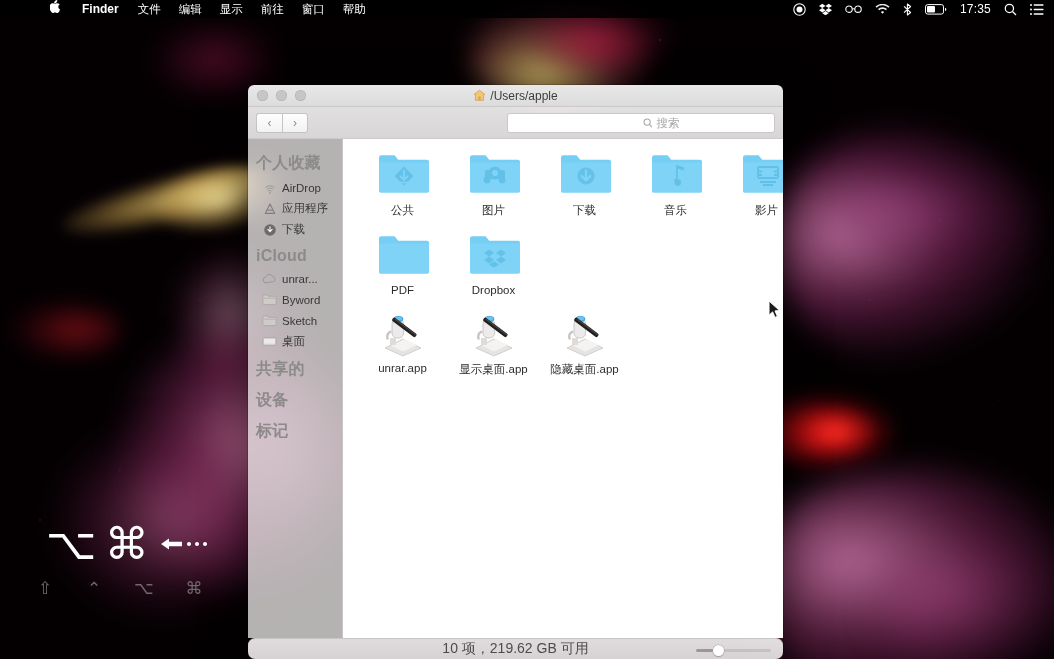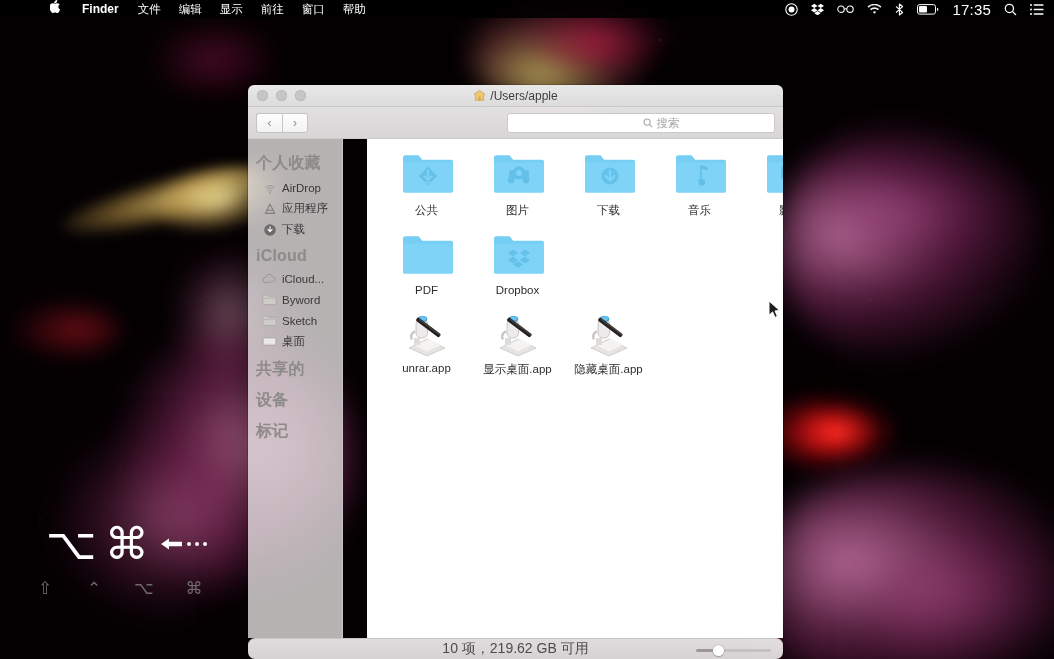--- a/index.html
+++ b/index.html
@@ -101,21 +101,21 @@
     z-index: 50;
     padding-left: 36px;
   }
   #menu-left { display: flex; align-items: center; }
   #menu-right { margin-left: auto; display: flex; align-items: center; gap: 13px; padding-right: 10px; }
   .mi { padding: 0 9px; line-height: 18px; white-space: nowrap; }
   .mi.apple { padding: 0 11px 0 14px; font-size: 13px; }
   .mi.bold { font-weight: bold; font-size: 12px; padding: 0 10px; }
   .sb-icon { display: inline-flex; align-items: center; justify-content: center;
     color: #fff; line-height: 1; }
-  #clock { font-size: 15px; letter-spacing: .2px; }
+  #clock { font-size: 12px; letter-spacing: .2px; }
 
   
   #finder {
     position: absolute; left: 248px; top: 85px;
     width: 535px; height: 574px;
     border-radius: 6px 6px 0 0;
     box-shadow: 0 12px 44px rgba(0,0,0,.55), 0 0 0 .5px rgba(0,0,0,.35);
     overflow: hidden;
     display: flex; flex-direction: column;
     font-size: 12px;
@@ -186,21 +186,20 @@
     color: #3a3738; font-size: 11.5px;
     white-space: nowrap; overflow: hidden;
   }
   .sb-ico { width: 15px; height: 15px; flex: 0 0 15px;
     display: flex; align-items: center; justify-content: center; }
 
   #content {
     flex: 1; background: #fff;
     position: relative; overflow: hidden;
     padding: 10px 0 0 14px;
-    margin-left: 24px;
   }
   .icon-row { display: flex; }
   .item {
     width: 91px; flex: 0 0 91px;
     display: flex; flex-direction: column; align-items: center;
     margin-bottom: 12px;
   }
   .item .glyphbox { width: 56px; height: 50px; position: relative; }
   .item .label {
     margin-top: 4px; font-size: 11.5px; color: #2e2c2d;
@@ -407,21 +406,21 @@
         <span>下载</span>
       </div>
 
       <div class="sb-head">iCloud</div>
       <div class="sb-item">
         <span class="sb-ico">
           <svg width="15" height="12" viewBox="0 0 17 12" fill="none" stroke="#9a9798" stroke-width="1.1" stroke-linejoin="round" aria-hidden="true">
             <path d="M4.6 10.3a3.2 3.2 0 0 1-.3-6.4 4.1 4.1 0 0 1 7.8-.6 2.9 2.9 0 0 1 .6 5.7 3 3 0 0 1-.8.1z"></path>
           </svg>
         </span>
-        <span>iCloud...</span>
+        <span>unrar...</span>
       </div>
       <div class="sb-item">
         <span class="sb-ico">
           <svg width="15" height="13" viewBox="0 0 16 13" aria-hidden="true">
             <path d="M1 2.6a.9.9 0 0 1 .9-.9h3.7l1.1 1.4h7.4a.9.9 0 0 1 .9.9v7a.9.9 0 0 1-.9.9H1.9a.9.9 0 0 1-.9-.9z" fill="#cfcbc8" stroke="#a3a09d" stroke-width=".7"></path>
             <rect x="2.1" y="4.6" width="11.8" height="1.1" fill="#b6b2af"></rect>
           </svg>
         </span>
         <span>Byword</span>
       </div>

